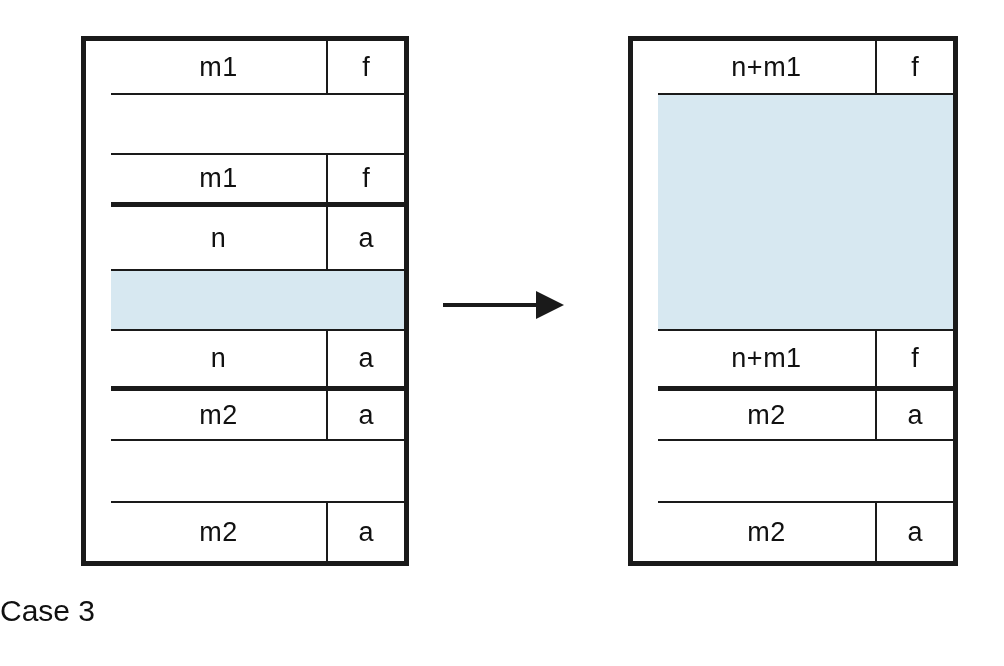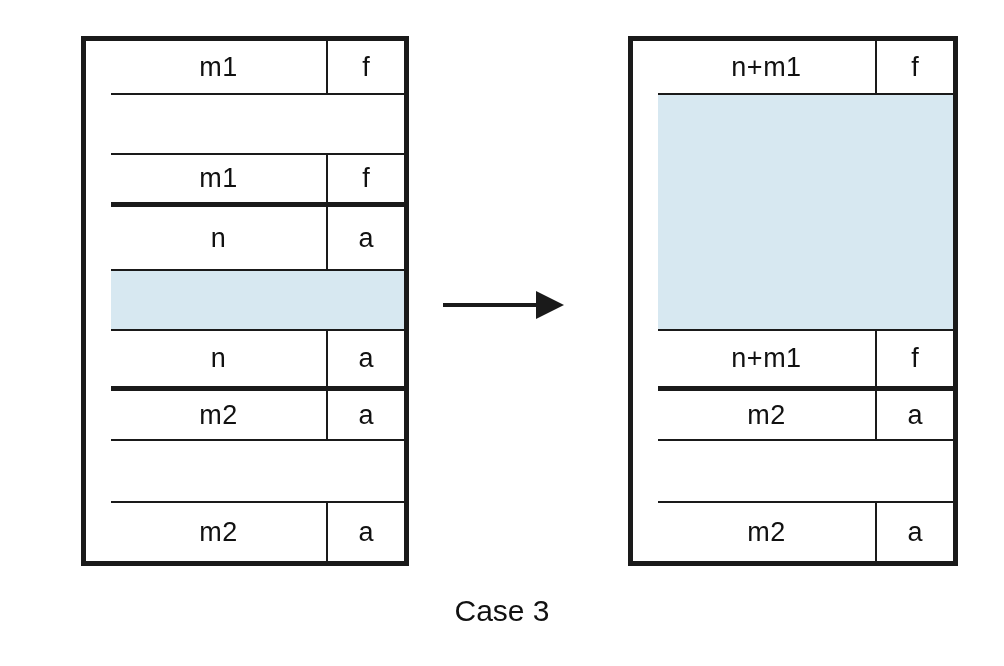--- a/index.html
+++ b/index.html
@@ -102,21 +102,21 @@
     width: 126px;
     height: 38px;
   }
 
   
   #caption {
     position: absolute;
     left: 0;
     top: 594px;
     width: 1004px;
-    text-align: center;
+    text-align: left;
     font-size: 30px;
     color: #111111;
   }
 </style>
 </head>
 <body>
 
 <div id="diagram">
 
   <div class="block" id="block-before">

